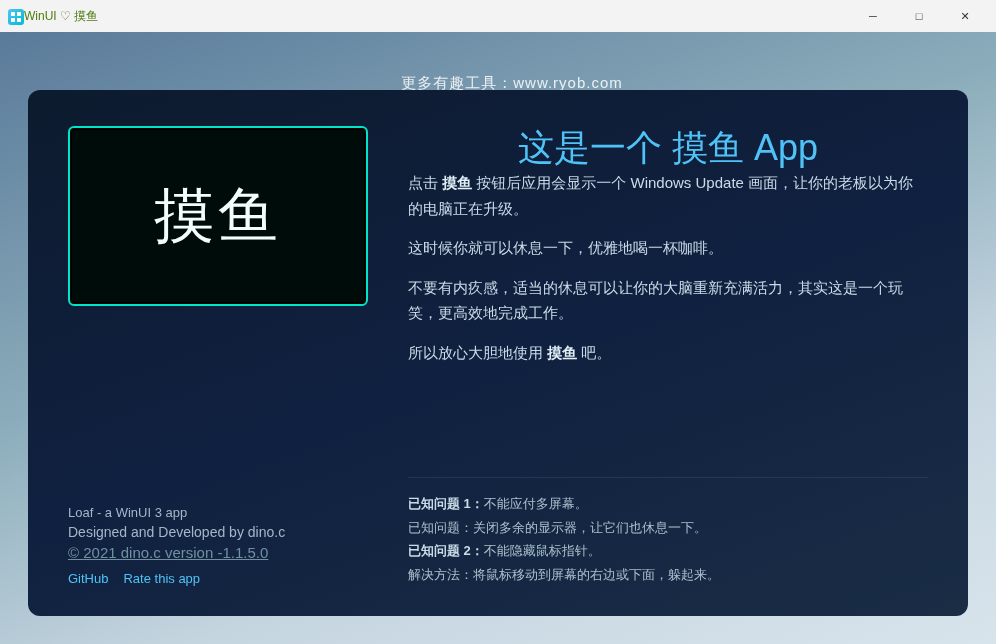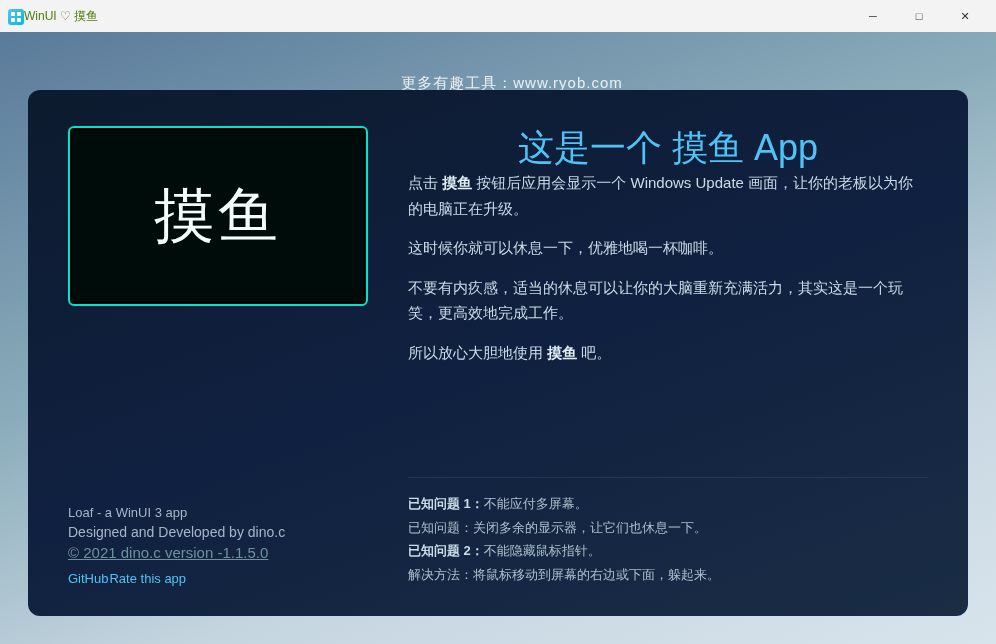--- a/index.html
+++ b/index.html
@@ -160,21 +160,21 @@
 
     .copyright-line {
       font-size: 15px;
       color: #7090a0;
       margin-bottom: 10px;
       text-decoration: underline;
     }
 
     .links-row {
       display: flex;
-      gap: 1px;
+      gap: 15px;
     }
 
     .link-item {
       font-size: 13px;
       color: #4fc3f7;
       cursor: pointer;
       text-decoration: none;
     }
 
     

